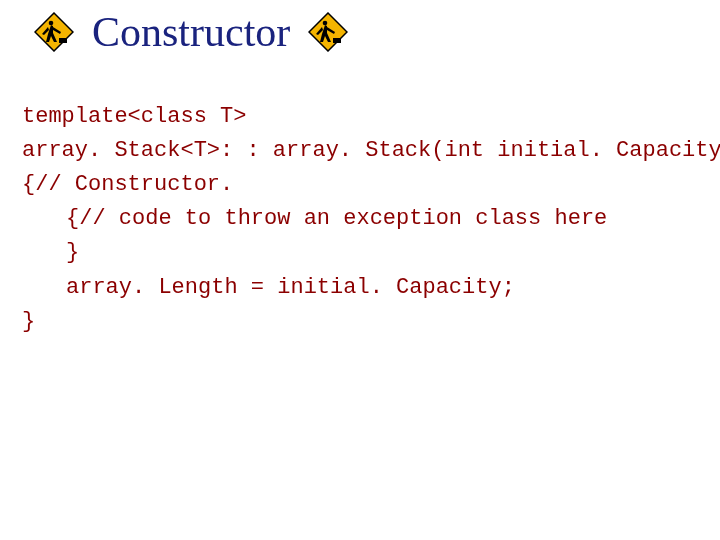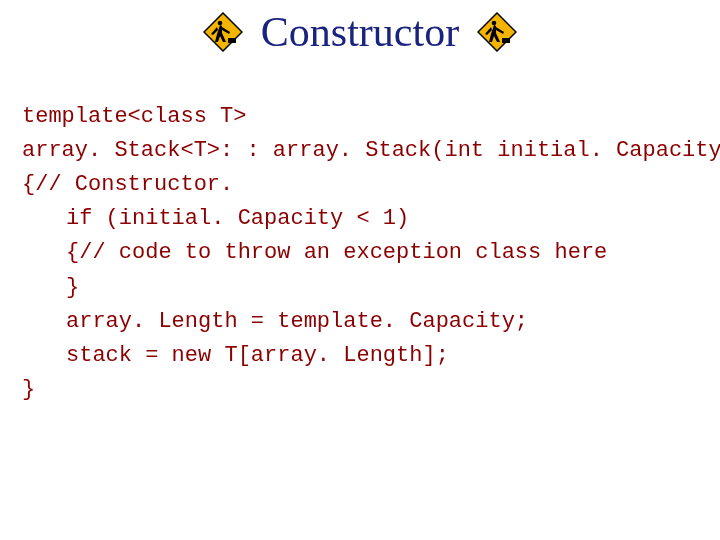--- a/index.html
+++ b/index.html
@@ -8,24 +8,24 @@
     width: 720px;
     height: 540px;
     background: #ffffff;
     font-family: "Times New Roman", Times, serif;
     position: relative;
     overflow: hidden;
   }
   .header {
     display: flex;
     align-items: center;
-    justify-content: center;
     gap: 18px;
     padding-top: 8px;
     padding-bottom: 10px;
+    margin-left: 34px;
   }
   .title {
     font-size: 42px;
     color: #1a237e;
     font-weight: 400;
   }
   .sign {
     width: 40px;
     height: 40px;
     position: relative;
@@ -70,14 +70,14 @@
       <path d="M14 15 L8 22 L10 23 L15 18 Z" fill="#000"></path>
       <rect x="25" y="26" width="8" height="5" fill="#000"></rect>
     </svg>
   </span>
 </div>
 
 <div class="code-block">
 <span>template&lt;class T&gt;</span>
 <span>array. Stack&lt;T&gt;: : array. Stack(int initial. Capacity)</span>
 <span>{// Constructor.</span>
-<span class="indent1">if (initial. Capacity &lt; 1)</span><span class="indent1">{// code to throw an exception class here</span><span class="indent1">}</span><span class="indent1">array. Length = template. Capacity;</span><span class="indent1">stack = new T[array. Length];</span><span>}</span>
+<span class="indent1">{// code to throw an exception class here</span><span class="indent1">}</span><span class="indent1">array. Length = initial. Capacity;</span><span>}</span>
 </div>
 
 </body></html>

